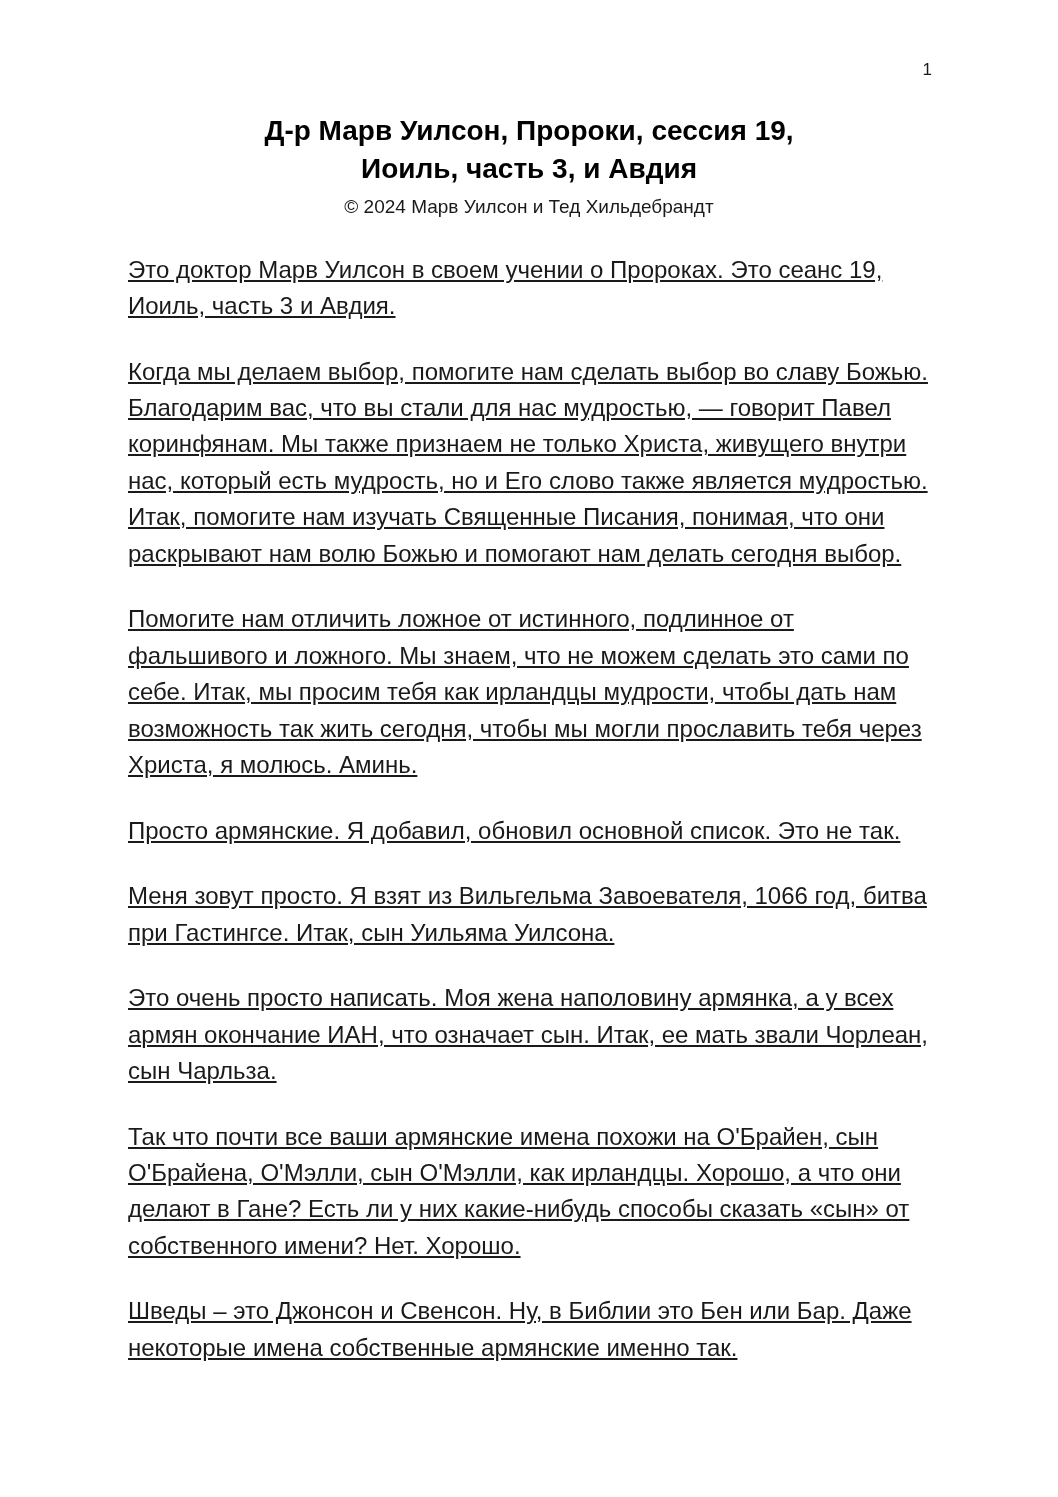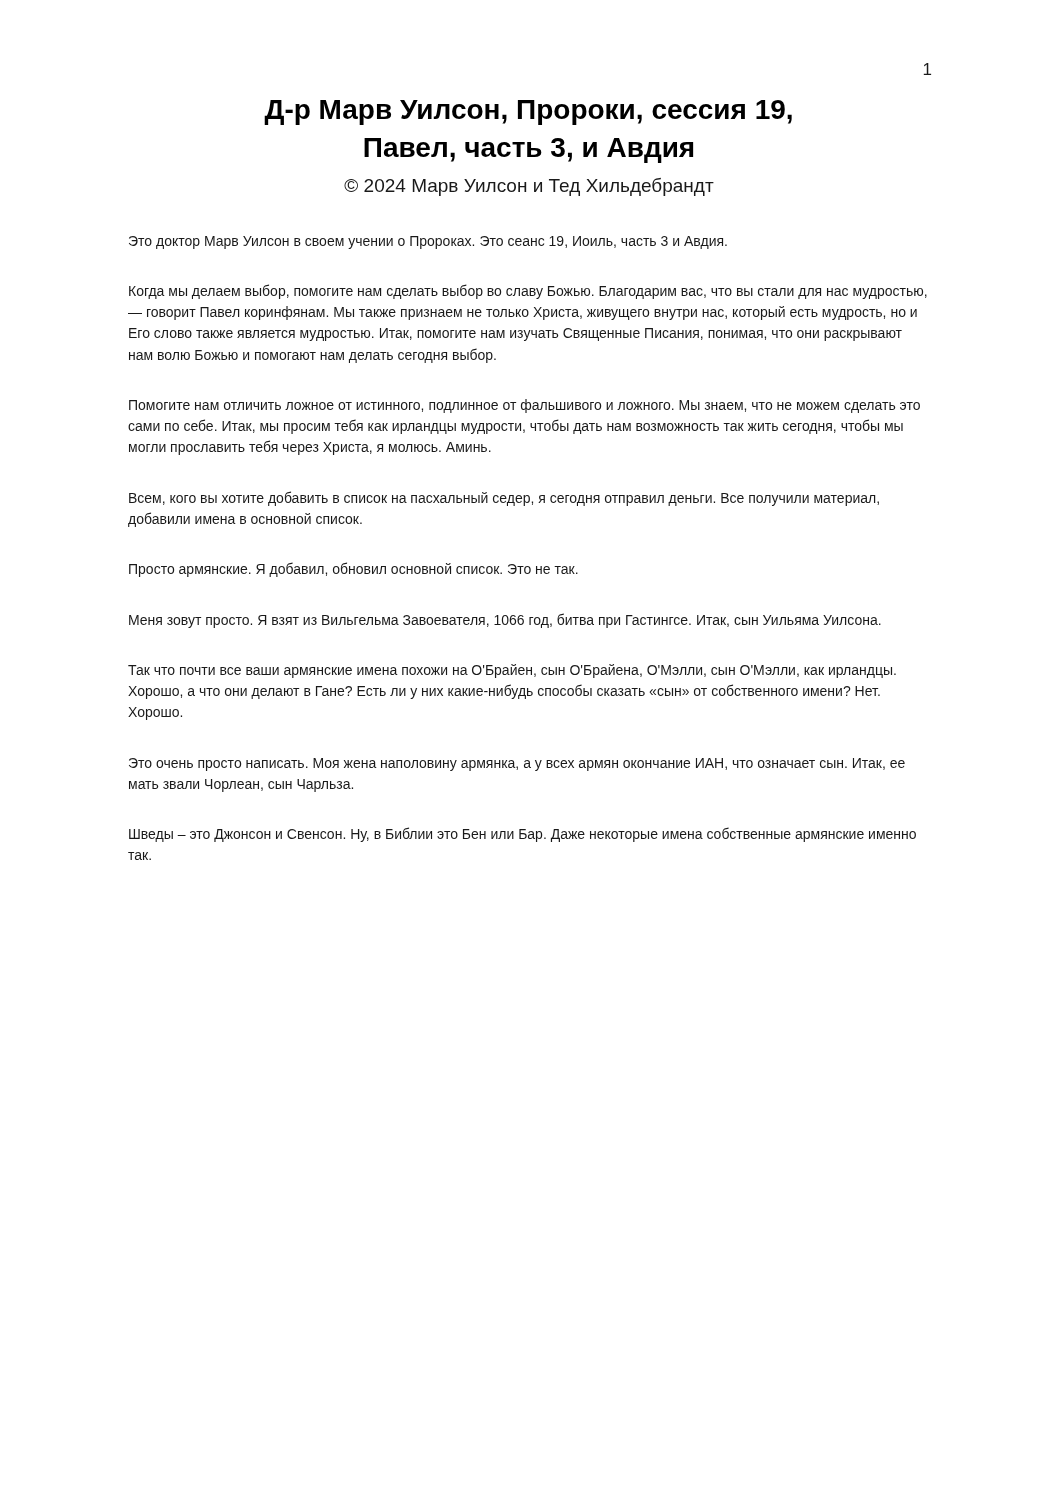--- a/index.html
+++ b/index.html
@@ -20,64 +20,64 @@
     overflow: hidden;
   }
   .page-number {
     position: absolute;
     top: 60px;
     right: 126px;
     font-size: 17px;
     color: #1a1a1a;
   }
   .title-block {
-    margin-top: 36px;
+    margin-top: 57px;
     text-align: center;
   }
   .title {
     font-size: 28px;
     font-weight: bold;
     line-height: 1.35;
     color: #000000;
     margin: 0;
   }
   .subtitle {
     font-size: 19px;
     margin-top: 8px;
     color: #1a1a1a;
   }
   .body-text {
     margin-top: 34px;
   }
   .body-text p {
-    font-size: 14px;
+    font-size: 24px;
     line-height: 1.52;
     margin: 0 0 29px 0;
     text-align: left;
     color: #1a1a1a;
+    text-decoration: underline;
   }
 </style>
 </head>
 <body>
 
 <div class="page">
 
   <div class="page-number">1</div>
 
   <div class="title-block">
     <div class="title">Д-р Марв Уилсон, Пророки, сессия 19,</div>
-    <div class="title">Павел, часть 3, и Авдия</div>
+    <div class="title">Иоиль, часть 3, и Авдия</div>
     <div class="subtitle">© 2024 Марв Уилсон и Тед Хильдебрандт</div>
   </div>
 
   <div class="body-text">
     <p>Это доктор Марв Уилсон в своем учении о Пророках. Это сеанс 19, Иоиль, часть 3 и Авдия.</p>
     <p>Когда мы делаем выбор, помогите нам сделать выбор во славу Божью. Благодарим вас, что вы стали для нас мудростью, — говорит Павел коринфянам. Мы также признаем не только Христа, живущего внутри нас, который есть мудрость, но и Его слово также является мудростью. Итак, помогите нам изучать Священные Писания, понимая, что они раскрывают нам волю Божью и помогают нам делать сегодня выбор.</p>
     <p>Помогите нам отличить ложное от истинного, подлинное от фальшивого и ложного. Мы знаем, что не можем сделать это сами по себе. Итак, мы просим тебя как ирландцы мудрости, чтобы дать нам возможность так жить сегодня, чтобы мы могли прославить тебя через Христа, я молюсь. Аминь.</p>
-    <p>Всем, кого вы хотите добавить в список на пасхальный седер, я сегодня отправил деньги. Все получили материал, добавили имена в основной список.</p>
     <p>Просто армянские. Я добавил, обновил основной список. Это не так.</p>
     <p>Меня зовут просто. Я взят из Вильгельма Завоевателя, 1066 год, битва при Гастингсе. Итак, сын Уильяма Уилсона.</p>
+    <p>Это очень просто написать. Моя жена наполовину армянка, а у всех армян окончание ИАН, что означает сын. Итак, ее мать звали Чорлеан, сын Чарльза.</p>
     <p>Так что почти все ваши армянские имена похожи на О'Брайен, сын О'Брайена, О'Мэлли, сын О'Мэлли, как ирландцы. Хорошо, а что они делают в Гане? Есть ли у них какие-нибудь способы сказать «сын» от собственного имени? Нет. Хорошо.</p>
-    <p>Это очень просто написать. Моя жена наполовину армянка, а у всех армян окончание ИАН, что означает сын. Итак, ее мать звали Чорлеан, сын Чарльза.</p>
     <p>Шведы – это Джонсон и Свенсон. Ну, в Библии это Бен или Бар. Даже некоторые имена собственные армянские именно так.</p>
   </div>
 
 </div>
 
 </body></html>

